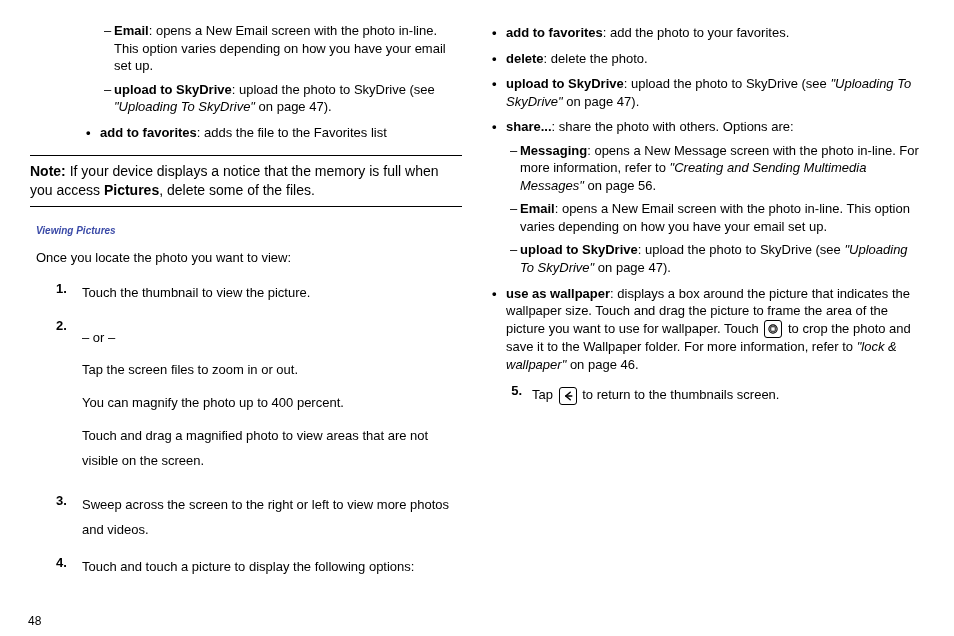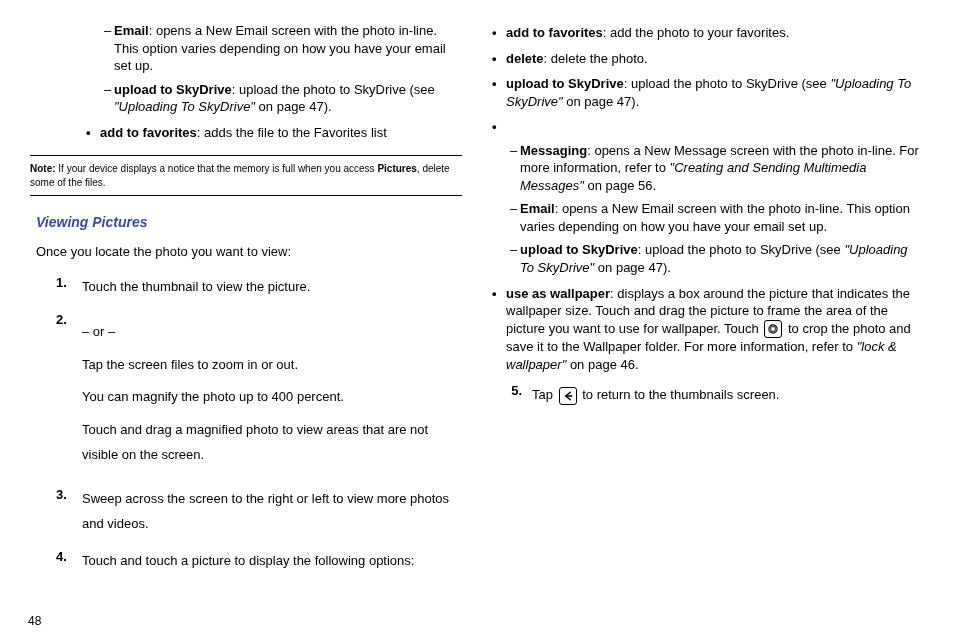--- a/index.html
+++ b/index.html
@@ -49,28 +49,28 @@
     width: 14px;
     flex-shrink: 0;
     text-align: left;
     font-weight: bold;
   }
   .note-block {
     border-top: 1px solid #000;
     border-bottom: 1px solid #000;
     padding: 6px 0;
     margin: 10px 0 12px 0;
-    font-size: 10px;
+    font-size: 14px;
     line-height: 1.35;
   }
   .section-heading {
     color: #3a4aa7;
     font-weight: bold;
     font-style: italic;
-    font-size: 14px;
+    font-size: 10px;
     margin: 6px 0 10px 0;
   }
   .intro {
     margin: 4px 0 10px 6px;
   }
   .num-item {
     display: flex;
     flex-direction: row;
     margin: 6px 0 6px 26px;
   }
@@ -189,20 +189,21 @@
       <div><span class="bold">delete</span><span>: delete the photo.</span></div>
     </div>
 
     <div class="bullet-dot right-dot line-compact indent-c">
       <div class="dot">•</div>
       <div><span class="bold">upload to SkyDrive</span><span>: upload the photo to SkyDrive (see </span><span class="italic-ref">"Uploading To SkyDrive"</span><span> on page 47).</span></div>
     </div>
 
     <div class="bullet-dot right-dot line-compact indent-c">
       <div class="dot">•</div>
+      <div><span class="bold">share...</span><span>: share the photo with others. Options are:</span></div>
     </div>
 
     <div class="bullet-dash right-dash line-compact indent-c">
       <div class="dash">–</div>
       <div><span class="bold">Messaging</span><span>: opens a New Message screen with the photo in-line. For more information, refer to </span><span class="italic-ref">"Creating and Sending Multimedia Messages"</span><span>  on page 56.</span></div>
     </div>
 
     <div class="bullet-dash right-dash line-compact indent-c">
       <div class="dash">–</div>
       <div><span class="bold">Email</span><span>: opens a New Email screen with the photo in-line. This option varies depending on how you have your email set up.</span></div>

